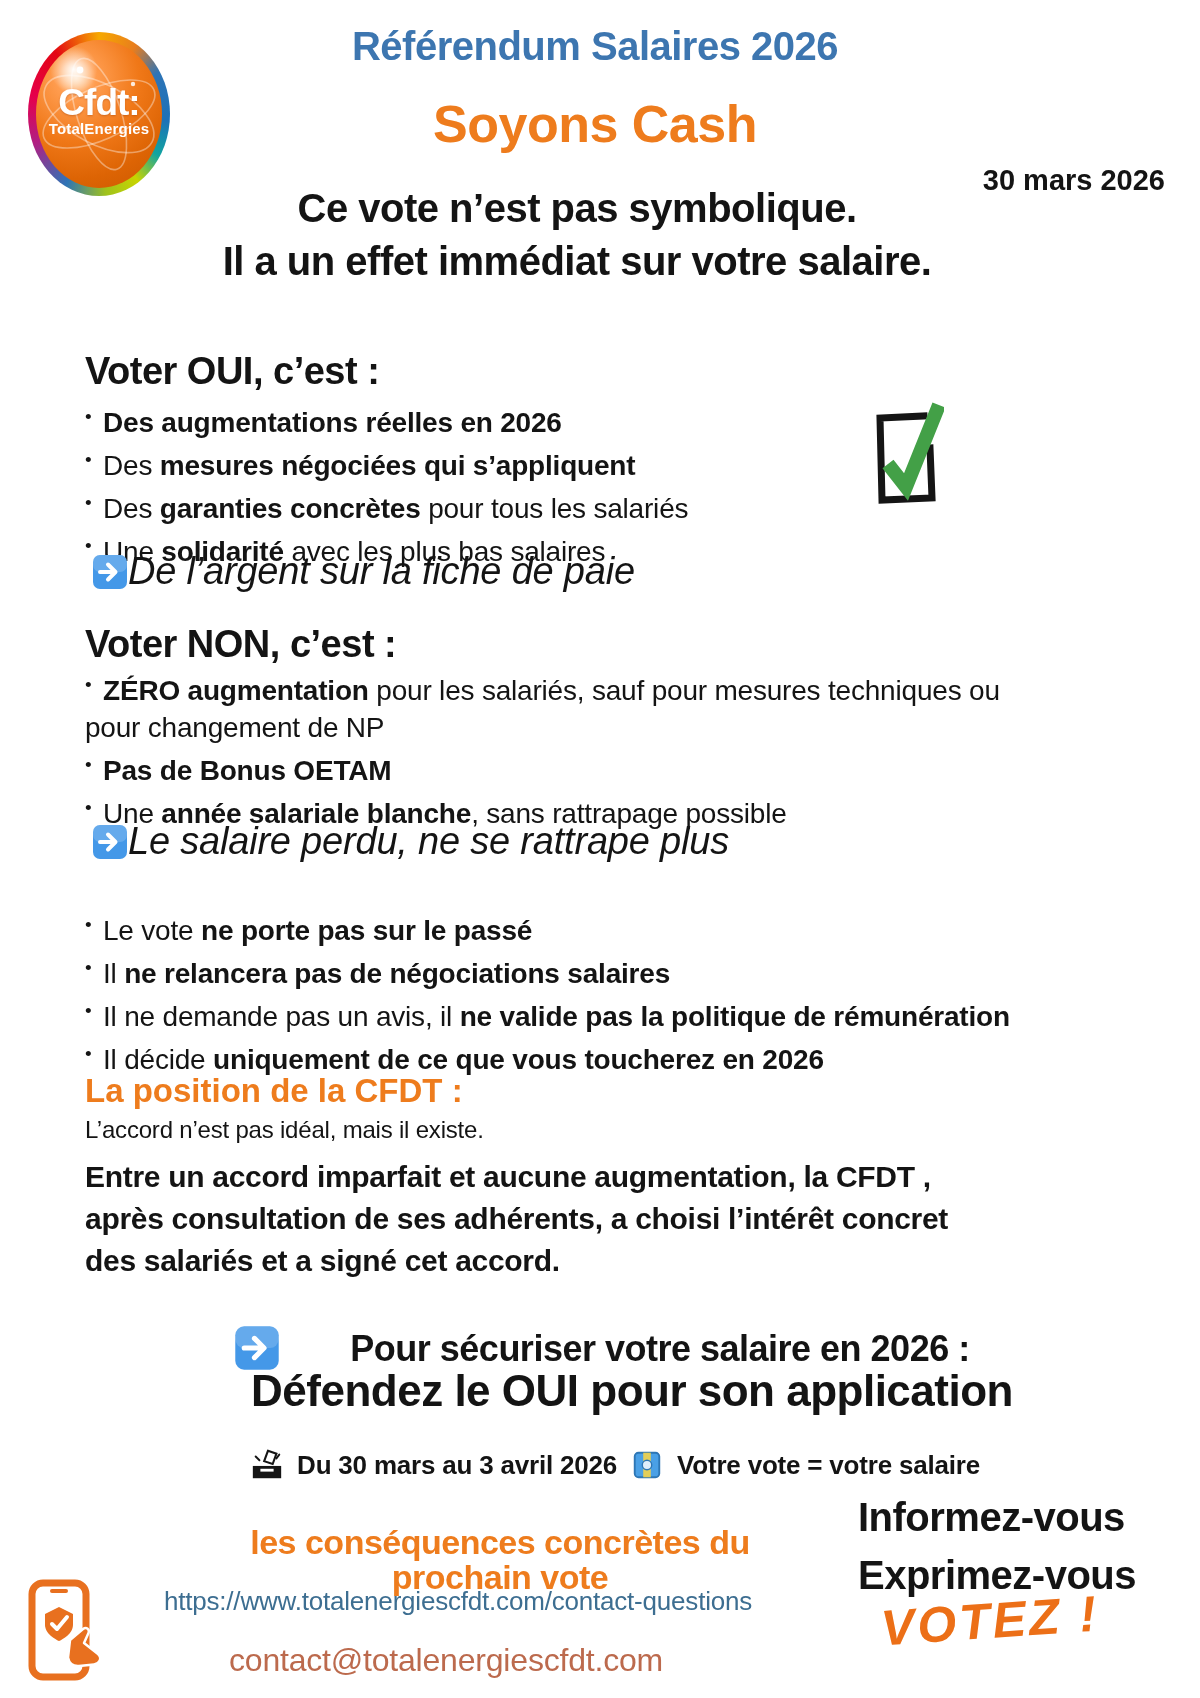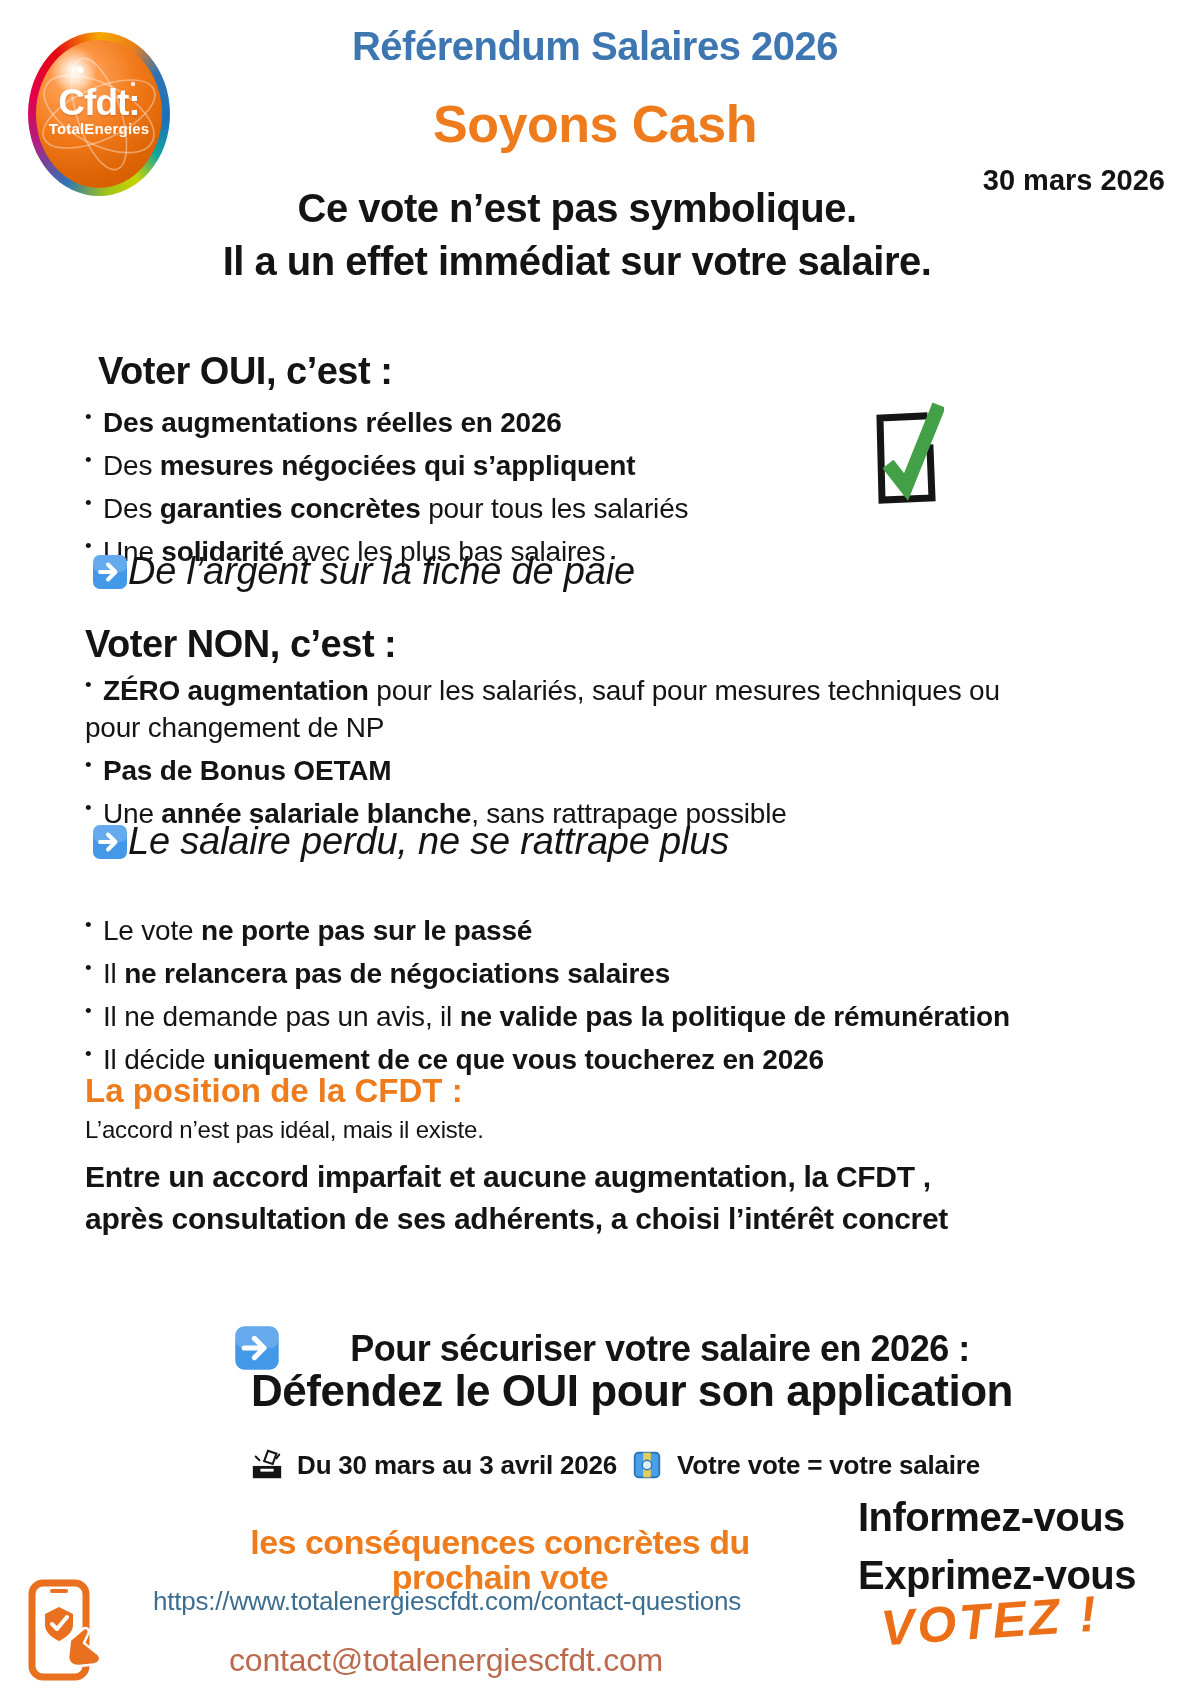--- a/index.html
+++ b/index.html
@@ -31,21 +31,21 @@
     font-size:52px;font-weight:700;color:#ee7c1d;letter-spacing:-.5px;}
   #date{right:35px;top:164px;font-size:29px;font-weight:700;}
   #headline{left:-23px;top:182px;width:1200px;text-align:center;
     font-size:40px;font-weight:700;line-height:53px;letter-spacing:-.5px;}
   
   .h2{left:85px;font-size:38px;font-weight:700;letter-spacing:-.5px;}
   .list{left:85px;font-size:28px;line-height:37px;letter-spacing:-.2px;}
   .blt{display:inline-block;font-size:19px;vertical-align:9px;width:18px;}
   .note{left:92px;font-size:38px;font-style:italic;display:flex;align-items:center;letter-spacing:-.2px;}
   .arrow-emoji{width:36px;height:38px;flex:0 0 auto;}
-  #oui-h{top:350px;margin-left:13px;}      #oui-list{top:398px;width:1040px;}
+  #oui-h{top:350px;}      #oui-list{top:398px;width:1040px;}
   #oui-note{top:550px;}
   #check{left:868px;top:390px;}
   #non-h{top:623px;}      #non-list{top:666px;width:1020px;}
   #non-note{top:820px;}
   #facts{top:906px;width:1060px;}
   #pos-h{left:85px;top:1072px;font-size:33px;font-weight:700;color:#ee7c1d;}
   #pos-intro{left:85px;top:1116px;font-size:24px;letter-spacing:-.2px;}
   #pos-body{left:85px;top:1156px;width:1030px;font-size:30px;font-weight:700;line-height:42px;letter-spacing:-.3px;}
   
   #cta-arrow{left:234px;top:1324px;width:46px;height:48px;}
@@ -54,21 +54,21 @@
   #date-line{left:15px;top:1448px;width:1200px;display:flex;justify-content:center;align-items:center;gap:13px;
     font-size:26px;font-weight:700;letter-spacing:-.2px;}
   .mini-icon{width:34px;height:34px;flex:0 0 auto;}
   
   #back-note{left:150px;top:1490px;width:700px;text-align:center;color:#ee7c1d;
     font-size:34px;font-weight:700;line-height:35px;letter-spacing:-.5px;}
   #inform{left:830px;top:1488px;font-size:40px;font-weight:700;line-height:58px;letter-spacing:-.5px;margin-left:28px;}
   #votez{left:840px;top:1592px;width:300px;text-align:center;color:#ec6f17;
     font-size:50px;font-weight:700;font-style:italic;letter-spacing:3px;transform:rotate(-4deg);}
   #phone{left:26px;top:1578px;width:90px;height:104px;}
-  #url{left:1px;top:1586px;width:892px;text-align:center;font-size:26px;color:#3d6e91;letter-spacing:-.2px;}
+  #url{left:12px;top:1586px;width:892px;text-align:center;font-size:26px;color:#3d6e91;letter-spacing:-.2px;}
   #email{left:0;top:1626px;width:892px;text-align:center;font-size:32px;color:#bc6a4d;letter-spacing:-.2px;margin-top:16px;}
 </style>
 </head>
 <body>
 
 <div id="page">
 
   <div id="logo" class="abs">
     <div id="logo-ring"></div>
     <div id="logo-sphere"></div>
@@ -137,20 +137,21 @@
     <div><span class="blt">•</span><span>Il </span><b>ne relancera pas de négociations salaires</b><span></span></div>
     <div><span class="blt">•</span><span>Il ne demande pas un avis, il </span><b>ne valide pas la politique de rémunération</b><span></span></div>
     <div><span class="blt">•</span><span>Il décide </span><b>uniquement de ce que vous toucherez en 2026</b><span></span></div>
   </div>
 
   <div id="pos-h" class="abs">La position de la CFDT :</div>
   <div id="pos-intro" class="abs">L’accord n’est pas idéal, mais il existe.</div>
   <div id="pos-body" class="abs">
     <span>Entre un accord imparfait et aucune augmentation, la CFDT ,</span><br>
     <span>après consultation de ses adhérents, a choisi l’intérêt concret</span><br>
+    <span>des salariés et a signé cet accord.</span>
   </div>
 
   <svg id="cta-arrow" class="abs" viewBox="0 0 36 36">
     <rect x="1" y="1" width="34" height="34" rx="7" fill="#4498e8"></rect>
     <rect x="1" y="1" width="34" height="17" rx="7" fill="rgba(255,255,255,.18)"></rect>
     <path d="M8 18 h15 M16 10.5 l7.5 7.5 -7.5 7.5" stroke="#ffffff" stroke-width="4" fill="none" stroke-linecap="round" stroke-linejoin="round"></path>
   </svg>
   <div id="cta-line1" class="abs">Pour sécuriser votre salaire en 2026 :</div>
   <div id="cta-line2" class="abs">Défendez le OUI pour son application</div>
 

